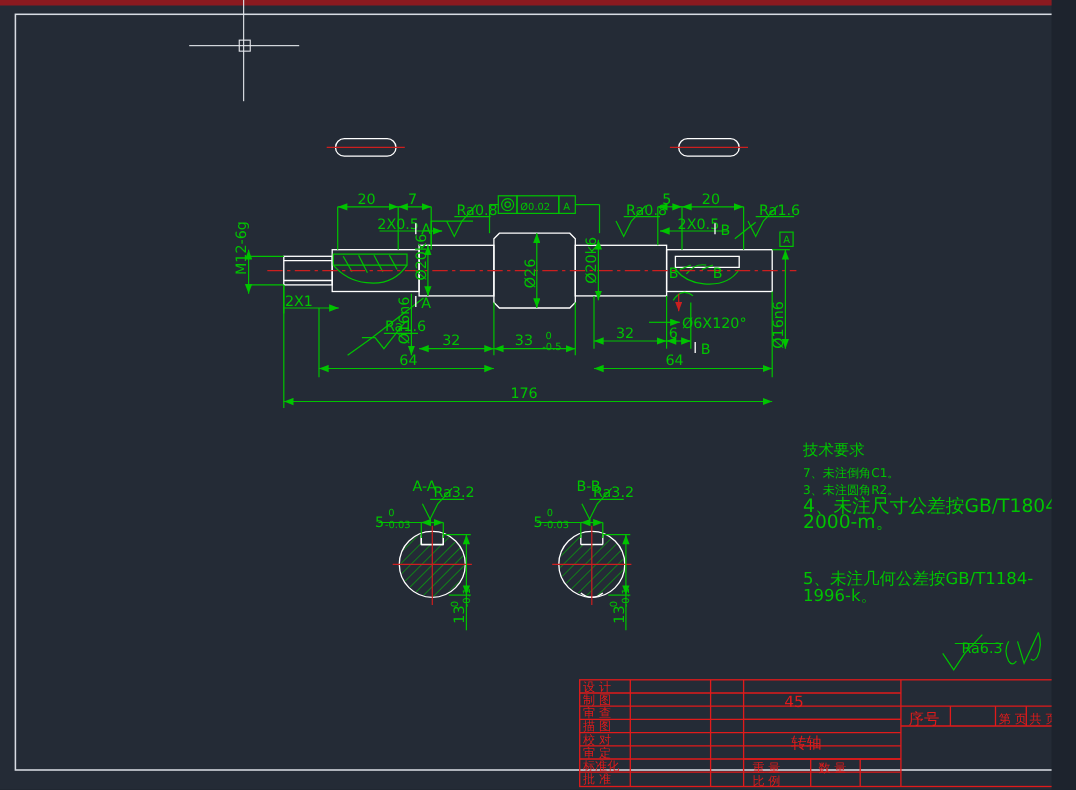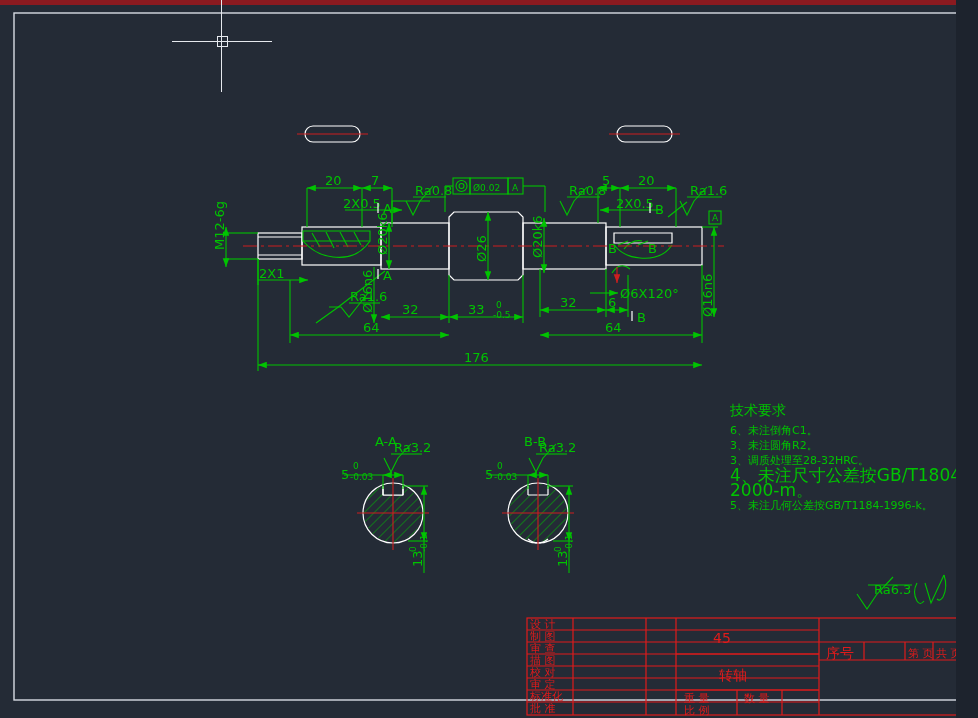--- a/index.html
+++ b/index.html
@@ -424,25 +424,24 @@
         <text class="rt" x="684" y="709">比  例</text>
 
         <text class="rtb" x="826" y="653">序号</text>
         <text class="rt" x="908" y="652">第   页</text>
         <text class="rt" x="936" y="652">共   页</text>
       </g>
     </svg>
 
     <div style="position:absolute; left:730px; top:398px; color:#00c400; line-height:15px;">
       <div style="font-size:14px; margin-bottom:5px;">技术要求</div>
-      <div style="font-size:11px;">6、未注倒角C1。</div>
+      <div style="font-size:11px;">7、未注倒角C1。</div>
       <div style="font-size:11px;">3、未注圆角R2。</div>
-      <div style="font-size:11px;">3、调质处理至28-32HRC。</div>
       <div style="font-size:17px;">4、未注尺寸公差按GB/T1804-2000-m。</div>
-      <div style="font-size:11px;">5、未注几何公差按GB/T1184-1996-k。</div>
+      <div style="font-size:15px;margin-top:36px;">5、未注几何公差按GB/T1184-1996-k。</div>
     </div>
 
     <div style="position:absolute; left:0; top:0; width:978px; height:713px; pointer-events:none;">
       <div style="position:absolute; left:172px; top:36px; width:100px; height:1px; background:#e6e9ee;"></div>
       <div style="position:absolute; left:221px; top:-5px; width:1px; height:92px; background:#e6e9ee;"></div>
       <div style="position:absolute; left:217px; top:31px; width:11px; height:11px; border:1px solid #e6e9ee;"></div>
     </div>
 
   </div>
 </div>

